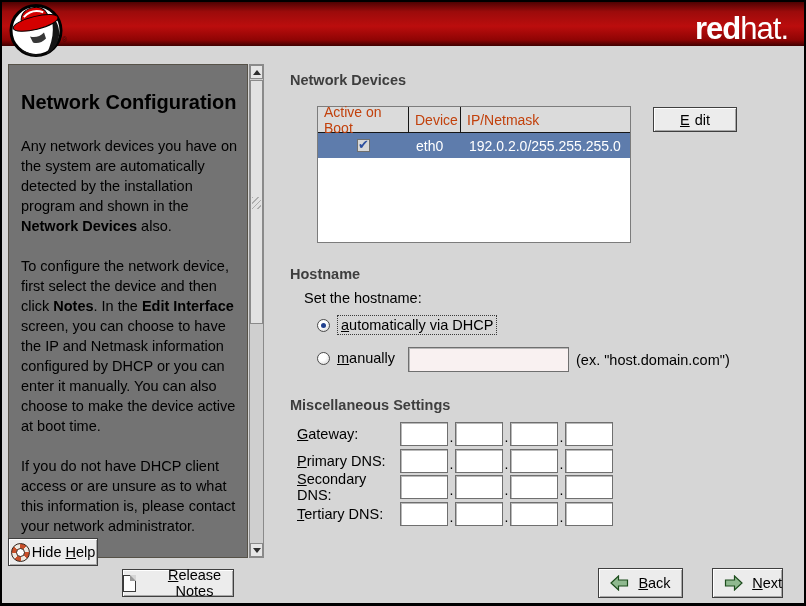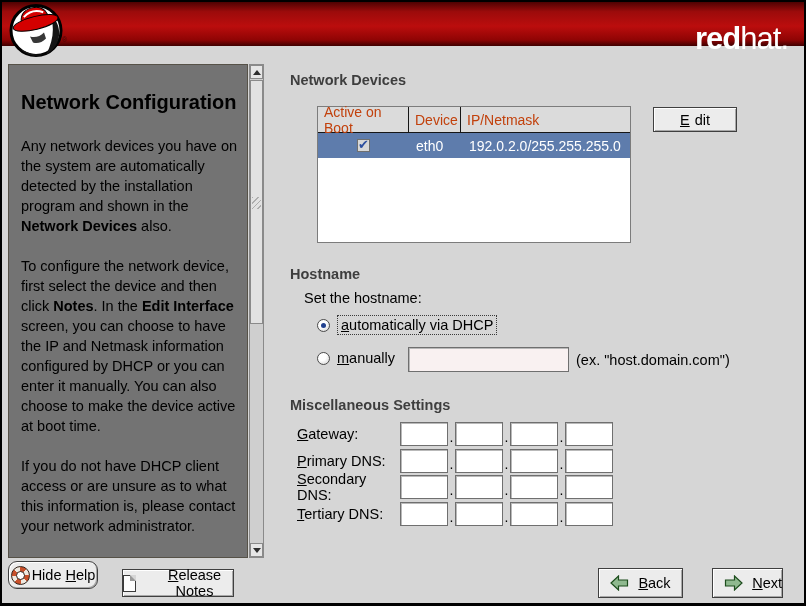--- a/index.html
+++ b/index.html
@@ -9,21 +9,21 @@
     background: #d6d6d6; overflow: hidden;
     box-shadow: inset 0 0 0 2px #000;
   }
   .bottom-strip { position: absolute; left: 0; bottom: 0; width: 806px; height: 3px; background: #000; }
 
   
   .banner {
     position: absolute; left: 2px; top: 2px; width: 802px; height: 44px;
     background: linear-gradient(180deg, #4f0202 0%, #9c0b0b 22%, #bb0d0d 55%, #8f0404 86%, #3f0000 100%);
   }
-  .brand { position: absolute; right: 16px; top: 19px; color: #ffffff; font-size: 31px; letter-spacing: -1px; }
+  .brand { position: absolute; right: 16px; top: 9px; color: #ffffff; font-size: 31px; letter-spacing: -1px; }
   .brand .b { font-weight: bold; }
   .shadowman { position: absolute; left: 6px; top: 0px; width: 56px; height: 57px; }
   .banner-tm { position: absolute; left: 60px; top: 34px; color: #3a0808; font-size: 7px; }
 
   
   .help-panel {
     position: absolute; left: 8px; top: 64px; width: 240px; height: 494px;
     background: #737373; border: 1px solid #565248; overflow: hidden;
   }
   .help-inner { padding: 22px 8px 0 12px; color: #000; }
@@ -90,21 +90,21 @@
   .hostname-entry { position: absolute; left: 408px; top: 347px; width: 161px; height: 25px; background: #f9f1f1; }
 
   
   .misc-grid { position: absolute; left: 297px; top: 422px; }
   .misc-row { display: flex; align-items: center; height: 24px; margin-bottom: 2.5px; }
   .misc-label { width: 103px; font-size: 14.5px; color: #000; }
   .octet { width: 48px; height: 24px; background: #ffffff; }
   .dot { width: 7px; text-align: center; font-size: 14px; color: #000; align-self: flex-end; line-height: 17px; }
 
   
-  .hide-help-btn { left: 8px; top: 561px; width: 90px; height: 28px; gap: 2px; border-radius: 9px; }
+  .hide-help-btn { left: 8px; top: 538px; width: 90px; height: 28px; gap: 2px; }
   .release-notes-btn { left: 122px; top: 569px; width: 112px; height: 28px; gap: 20px; }
   .back-btn { left: 598px; top: 568px; width: 85px; height: 30px; gap: 9px; }
   .next-btn { left: 712px; top: 568px; width: 71px; height: 30px; gap: 9px; justify-content: flex-end; }
 
   .lifering-icon { position: relative; width: 19px; height: 19px; border-radius: 50%;
     border: 1px solid #33231a; flex: 0 0 auto;
     background: conic-gradient(#c8502a 0 40deg, #efe9e0 40deg 90deg, #c8502a 90deg 130deg,
       #efe9e0 130deg 180deg, #c8502a 180deg 220deg, #efe9e0 220deg 270deg,
       #c8502a 270deg 310deg, #efe9e0 310deg 360deg); }
   .lifering-icon::after { content: ""; position: absolute; inset: 4px; border-radius: 50%;

